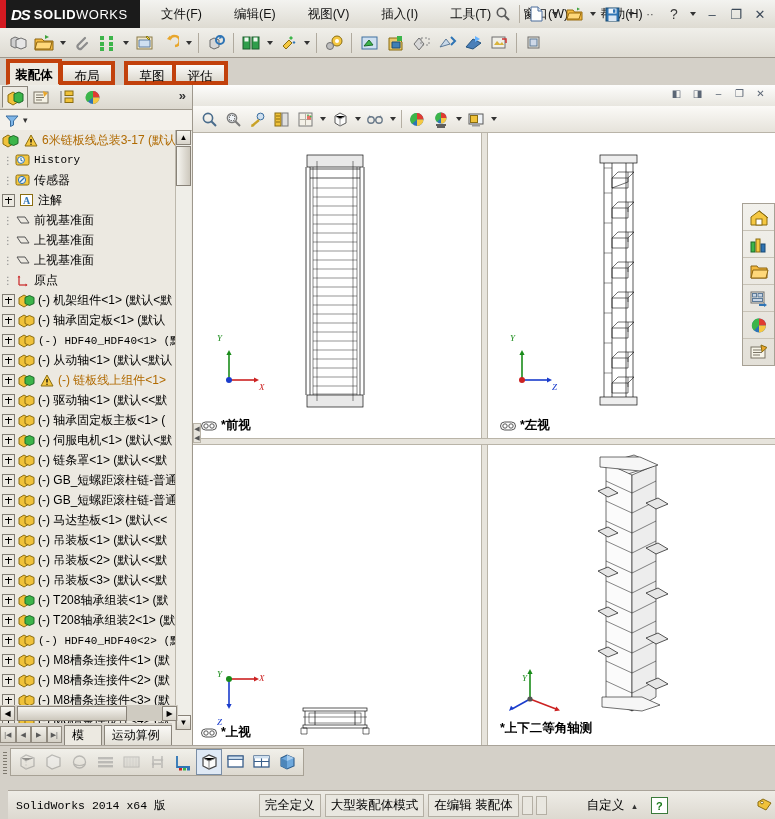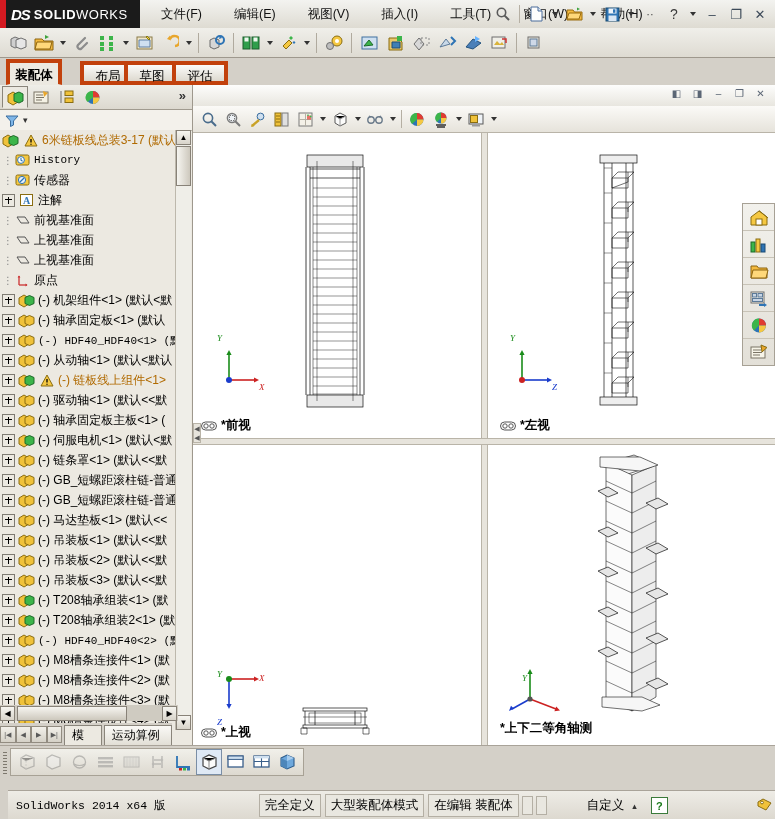--- a/index.html
+++ b/index.html
@@ -330,21 +330,21 @@
     <div class="mt-btn">
       <svg width="18" height="18" viewBox="0 0 18 18">
           <rect x="3" y="3" width="11" height="11" fill="#e8e4d8" stroke="#6f6f6f"></rect>
           <rect x="5" y="5" width="7" height="7" fill="#cfd9e8" stroke="#5c7a99"></rect>
         </svg>
     </div>
   </div>
 
   <div class="cmdtabs">
     <div class="tab active" style="left:6px;width:56px;">装配体</div>
-    <div class="tab" style="left:80px;width:56px;">布局</div>
+    <div class="tab" style="left:59px;width:56px;">布局</div>
     <div class="tab" style="left:124px;width:56px;">草图</div>
     <div class="tab" style="left:172px;width:56px;">评估</div>
   </div>
 
   <div class="leftpanel">
 
     <div class="fmtabs">
       <div class="fmtab sel">
         <svg width="19" height="17" viewBox="0 0 19 17">
             <path d="M2 6l5-3 5 3v7l-5 3-5-3z" fill="#f0c23a" stroke="#8a6d11"></path>

